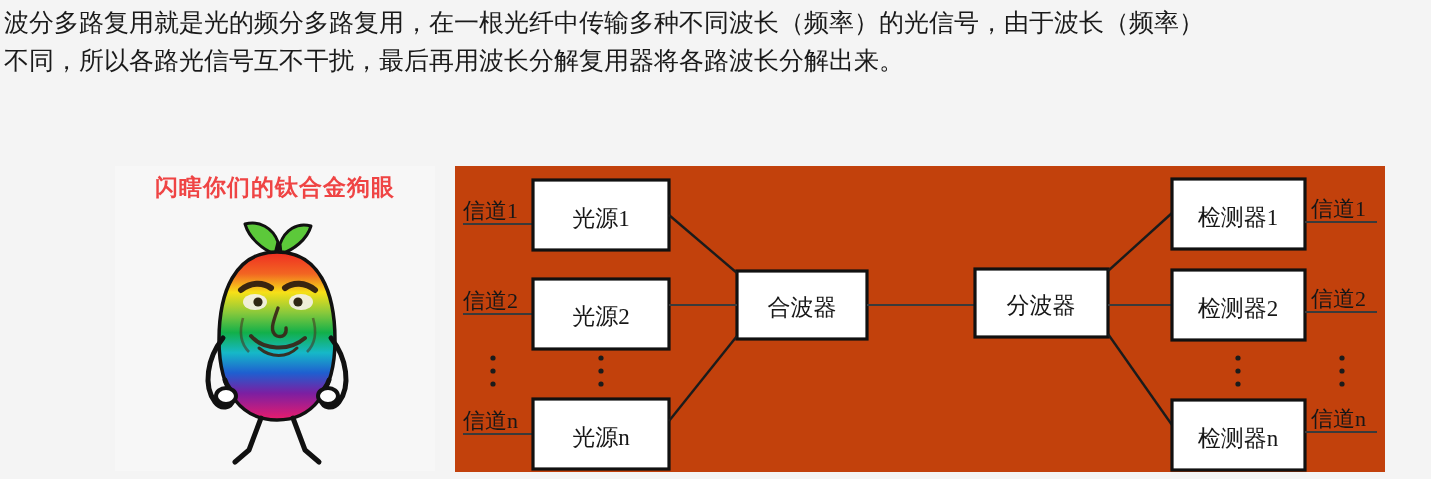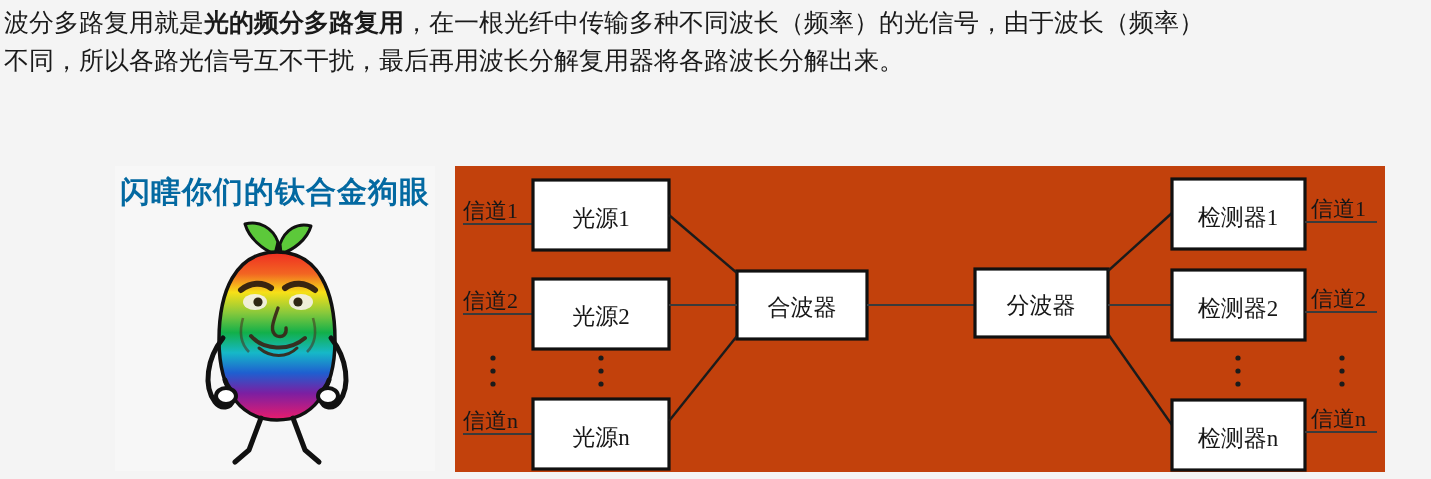--- a/index.html
+++ b/index.html
@@ -25,21 +25,21 @@
     width: 1429px;
     font-size: 25px;
     line-height: 38px;
     letter-spacing: 0px;
     white-space: nowrap;
   }
   #paragraph .line {
     display: block;
     height: 38px;
   }
-  .emph { font-weight: bold; }
+  .emph { font-weight: normal; }
 
   
   #figure-row {
     position: absolute;
     left: 0;
     top: 160px;
     width: 1431px;
     height: 312px;
   }
 
@@ -53,23 +53,23 @@
     background: #f7f7f7;
   }
   #meme-caption {
     position: absolute;
     left: 0;
     top: 6px;
     width: 320px;
     text-align: center;
     font-family: "DejaVu Sans", "Liberation Sans", sans-serif;
     font-weight: bold;
-    font-size: 30px;
+    font-size: 23px;
     letter-spacing: 1px;
-    color: #0369a1;
+    color: #ef4444;
     white-space: nowrap;
   }
   #meme-figure {
     position: absolute;
     left: 78px;
     top: 44px;
     width: 168px;
     height: 258px;
   }
 

